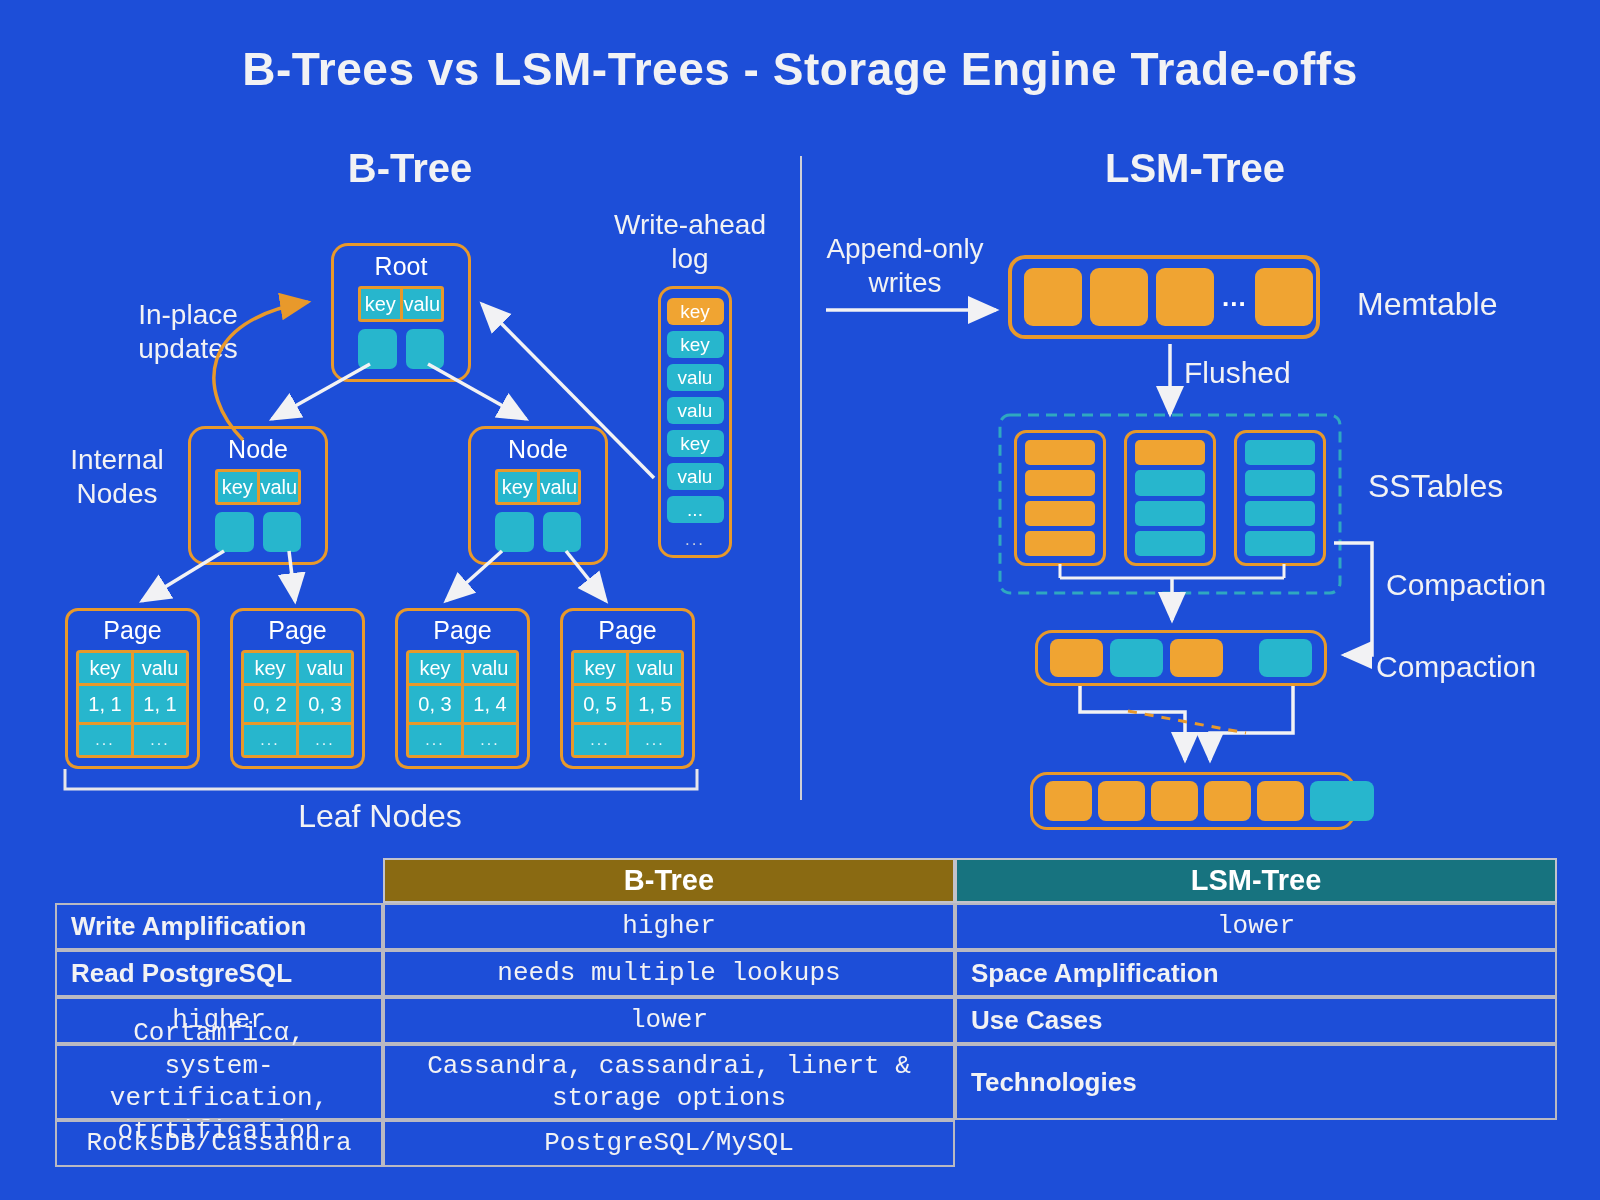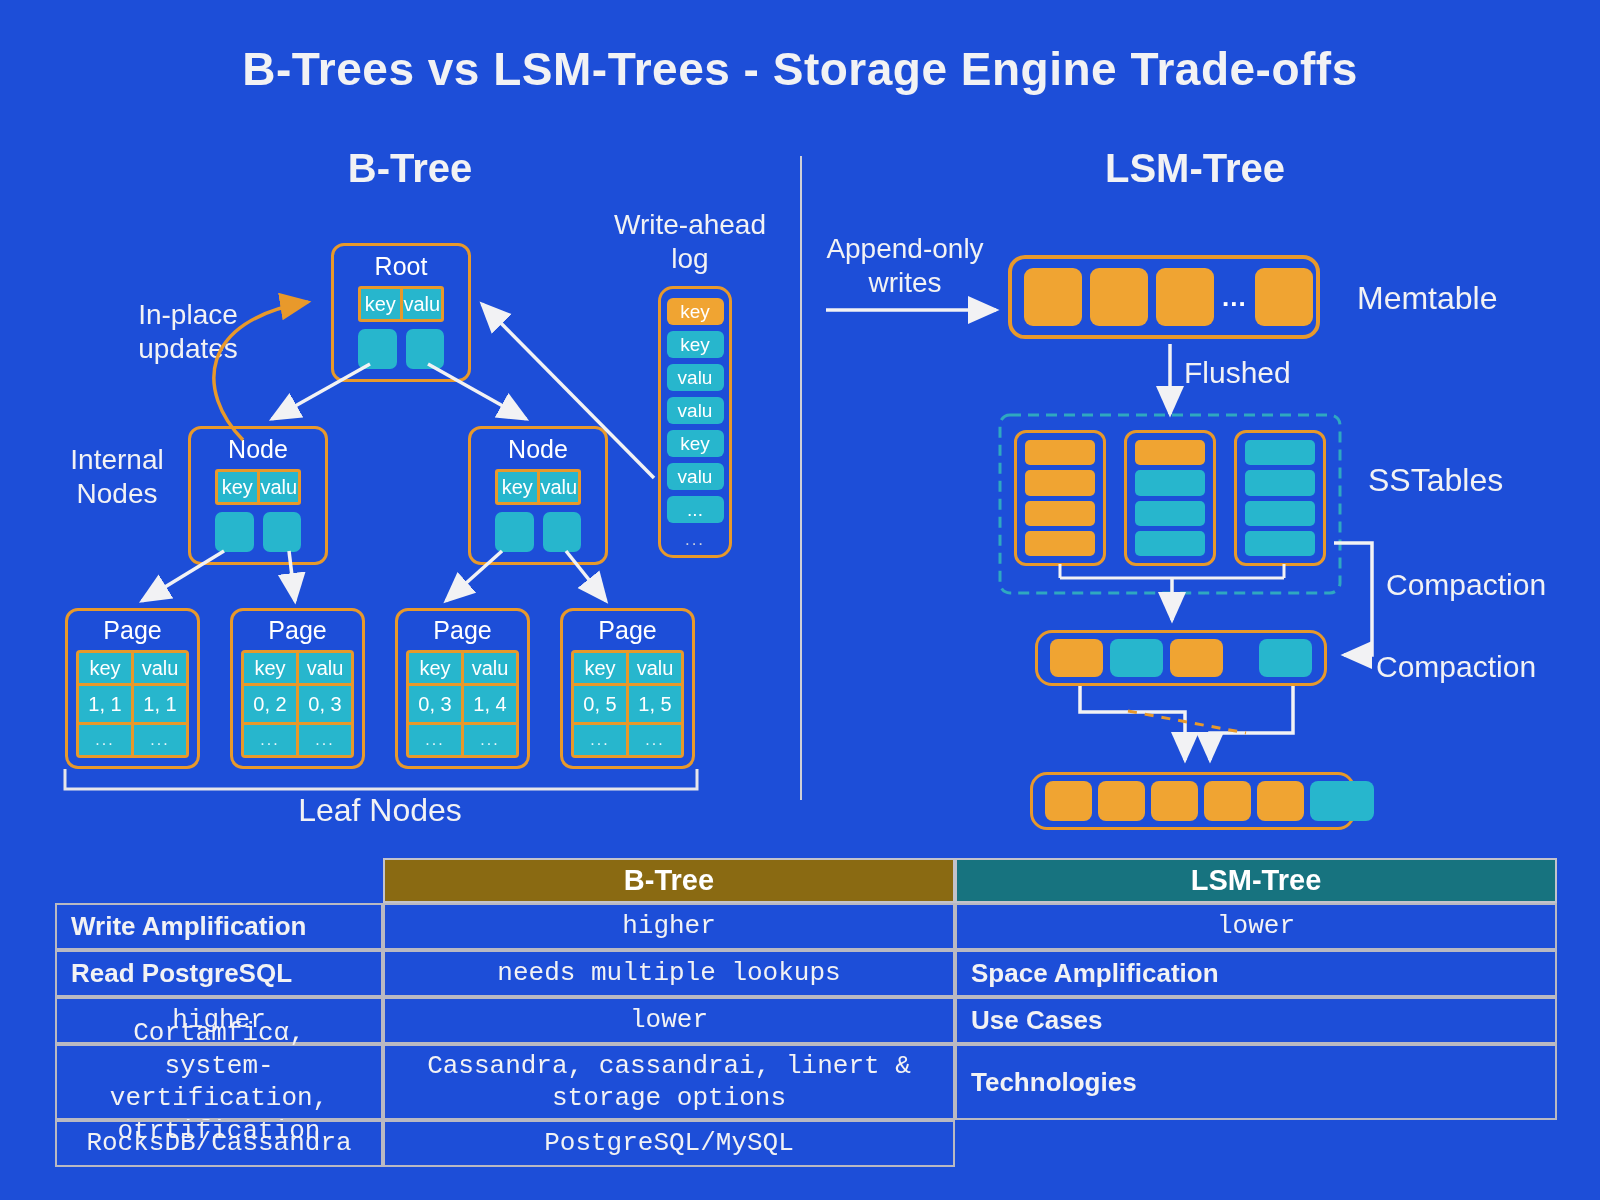--- a/index.html
+++ b/index.html
@@ -6,28 +6,28 @@
   .canvas { position:relative; width:1600px; height:1200px; background:#1d4ed8; overflow:hidden;
             font-family:"Liberation Sans", sans-serif; color:#F2F2F4; }
   .abs { position:absolute; }
 
   .title { top:42px; left:0; width:1600px; text-align:center; font-size:46px; font-weight:bold; letter-spacing:.5px; z-index:3; }
   .section-heading { font-size:40px; font-weight:bold; text-align:center; z-index:3; }
   #btree-heading { top:146px; left:250px; width:320px; }
   #lsm-heading  { top:146px; left:1010px; width:370px; }
 
   .diagram-label { font-size:28px; text-align:center; white-space:pre-line; line-height:1.22; z-index:3; }
-  .big-label { font-size:32px; z-index:3; }
+  .big-label { font-size:32px; z-index:3;margin-top:6px; }
   .med-label { font-size:30px; z-index:3; }
 
   
   .obox { border:3px solid #E8992B; border-radius:13px; box-sizing:border-box; background:transparent; z-index:2; }
 
   
-  .node-box { width:140px; padding:4px 24px 10px; }
+  .node-box { width:140px; padding:4px 24px 10px;border-radius:17px; }
   .node-title { text-align:center; font-size:25px; margin:2px 0 5px; color:#fff; }
   .kv-frame { background:#E8992B; padding:3px; display:grid; grid-template-columns:1fr 1fr; gap:3px; border-radius:3px; }
   .kv-cell { background:#27B6CD; color:#fff; text-align:center; font-size:20px; padding:3px 0; min-height:24px; line-height:24px; }
   .cells-row { display:flex; gap:9px; margin-top:7px; }
   .plain-cell { background:#27B6CD; border-radius:7px; flex:1; height:40px; }
 
   
   .page-box { width:135px; padding:3px 8px 8px; }
   .page-grid { background:#E8992B; padding:3px; display:grid; grid-template-columns:1fr 1fr; grid-template-rows:30px 36px 30px; gap:3px; border-radius:4px; }
   .page-grid .kv-cell { display:flex; align-items:center; justify-content:center; padding:0; }

